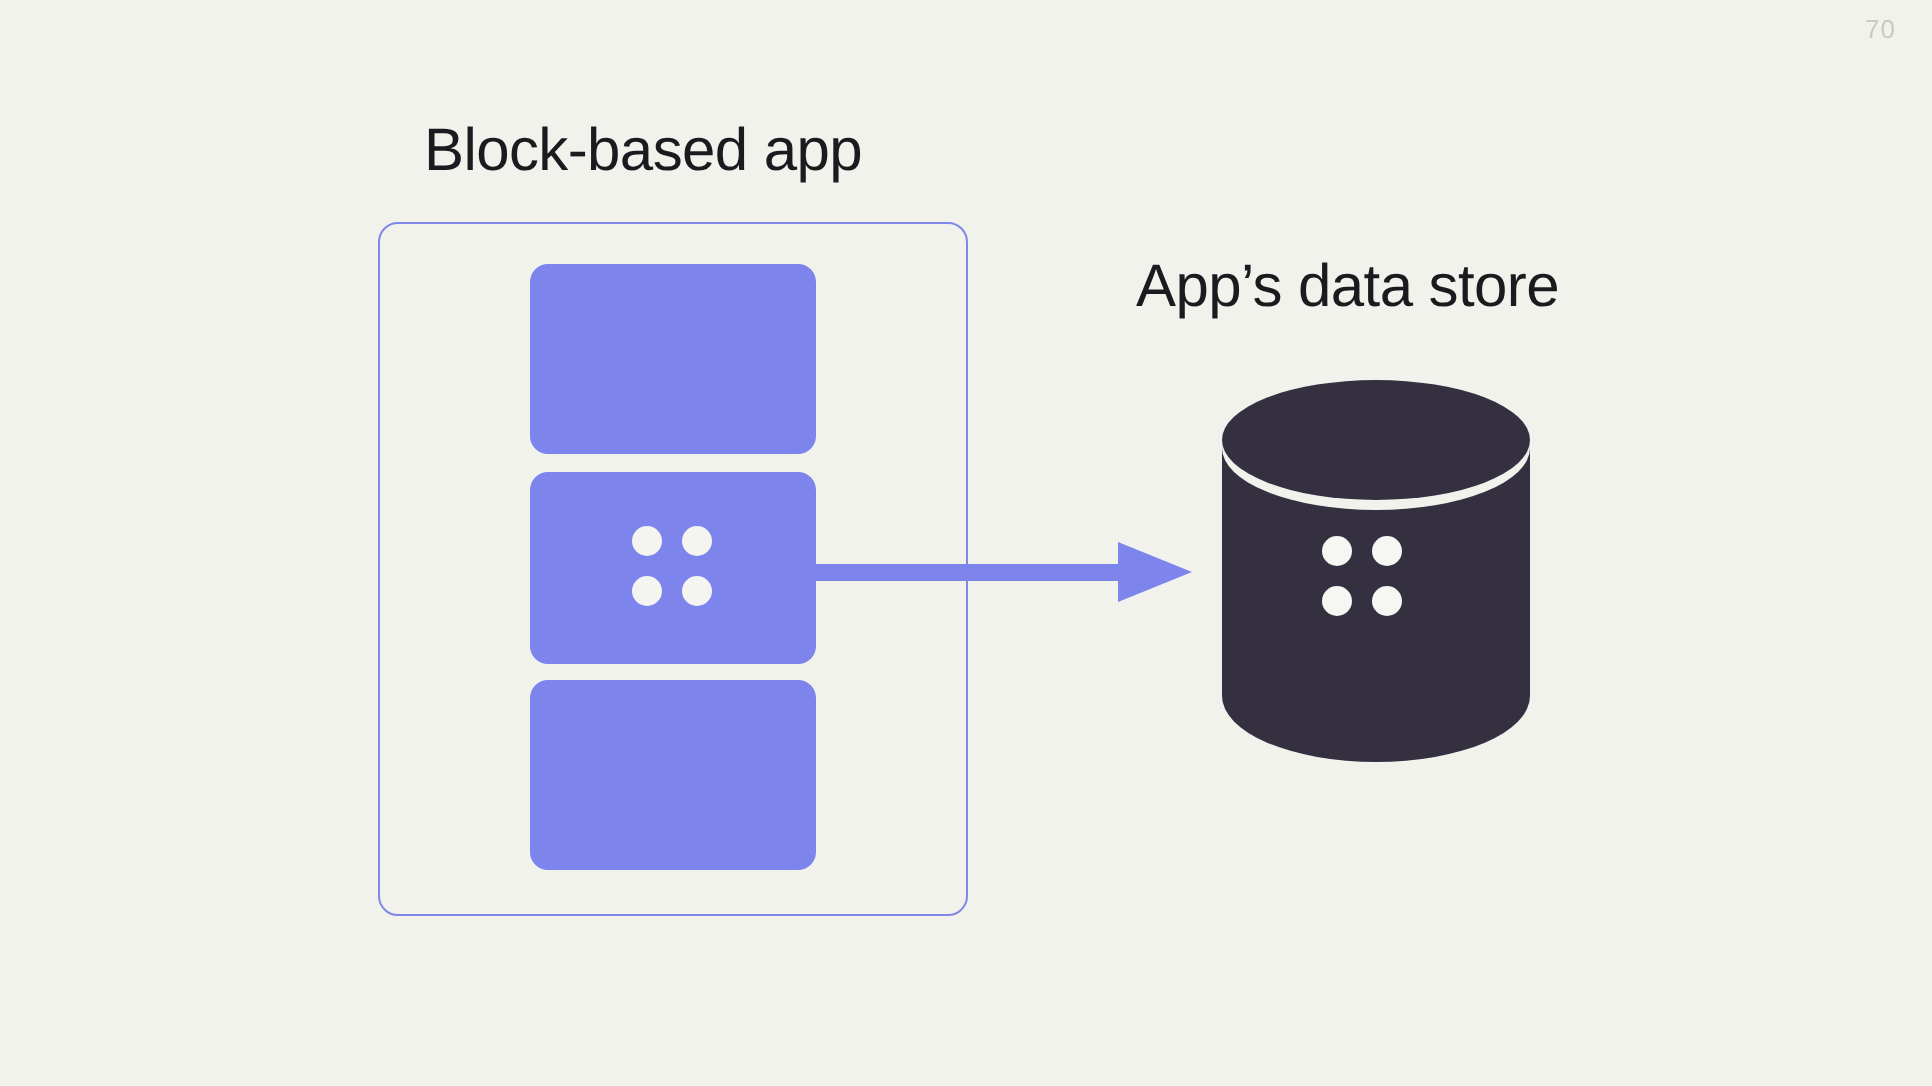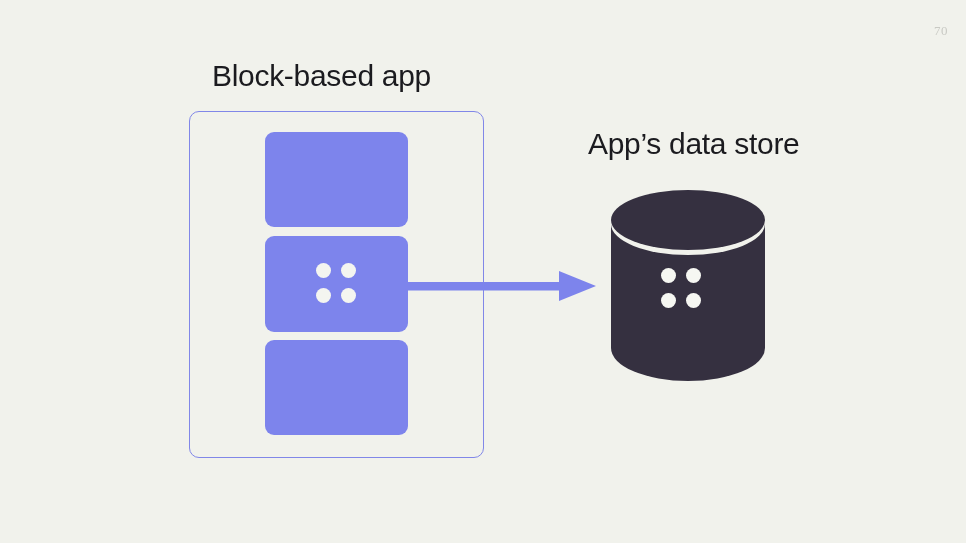--- a/index.html
+++ b/index.html
@@ -16,45 +16,45 @@
   #slide {
     position: relative;
     width: 966px;
     height: 543px;
     background: #f1f2ec;
   }
 
   
   .page-number {
     position: absolute;
-    top: 23px;
+    top: 7px;
     right: 18px;
     font-size: 13px;
     color: #c9cac4;
     letter-spacing: 0.5px;
-    font-family: Liberation Serif, serif;
+    font-family: Liberation Sans, sans-serif;
     margin-left: 45px;
   }
 
   
   .heading {
     position: absolute;
     font-family: "Liberation Sans", sans-serif;
     font-size: 30px;
     font-weight: 400;
     color: #1b1b1f;
     letter-spacing: -0.3px;
     white-space: nowrap;
   }
   #app-title {
     left: 212px;
     top: 59px;
   }
   #store-title {
-    left: 588px;
+    left: 568px;
     top: 127px;
   }
 
   
   .app-container {
     position: absolute;
     left: 189px;
     top: 111px;
     width: 295px;
     height: 347px;

